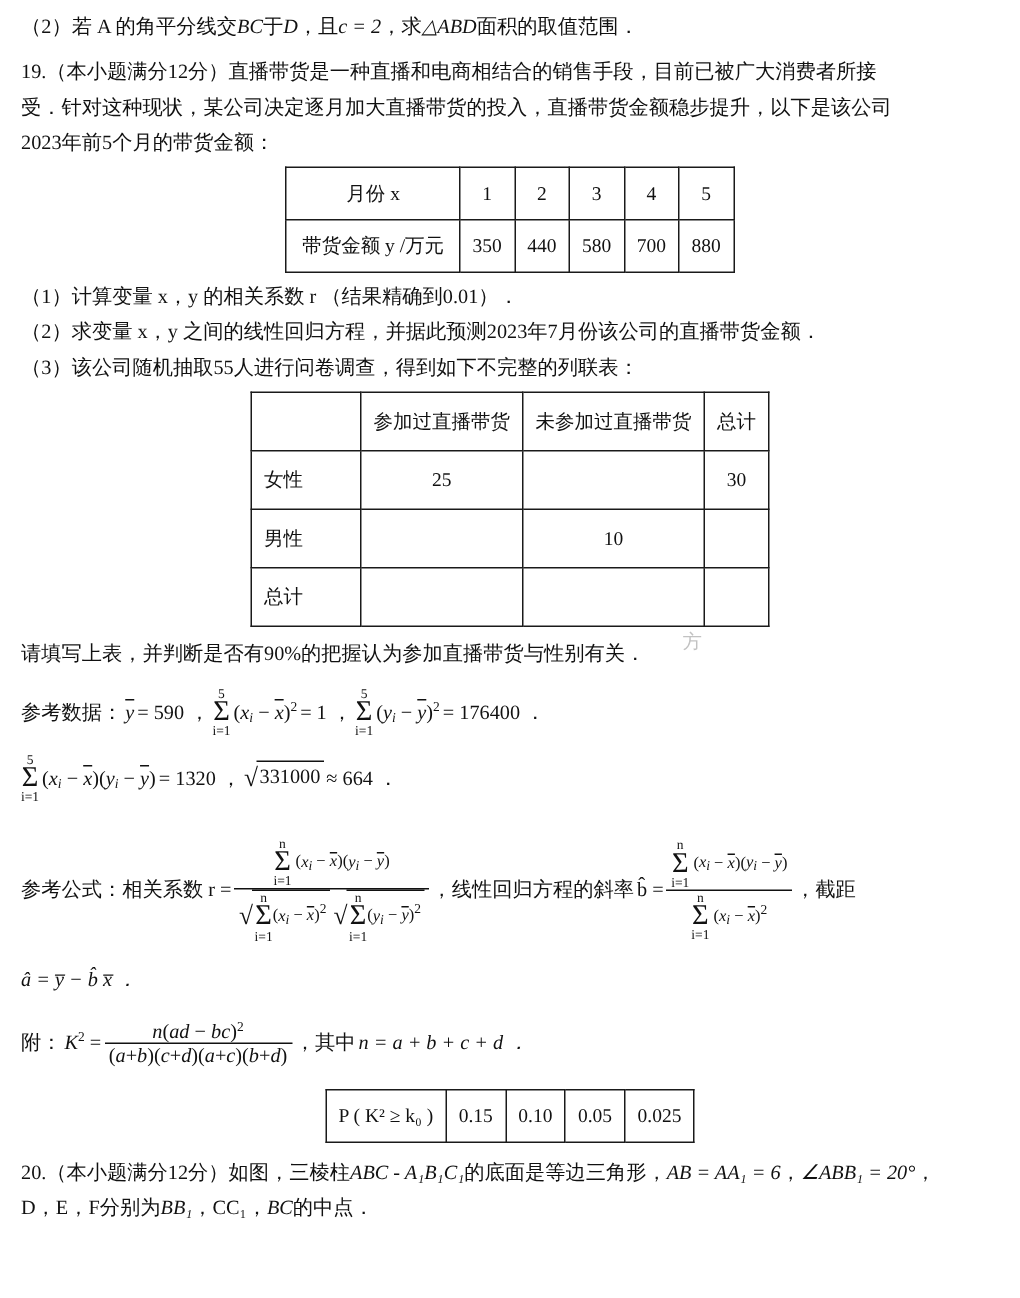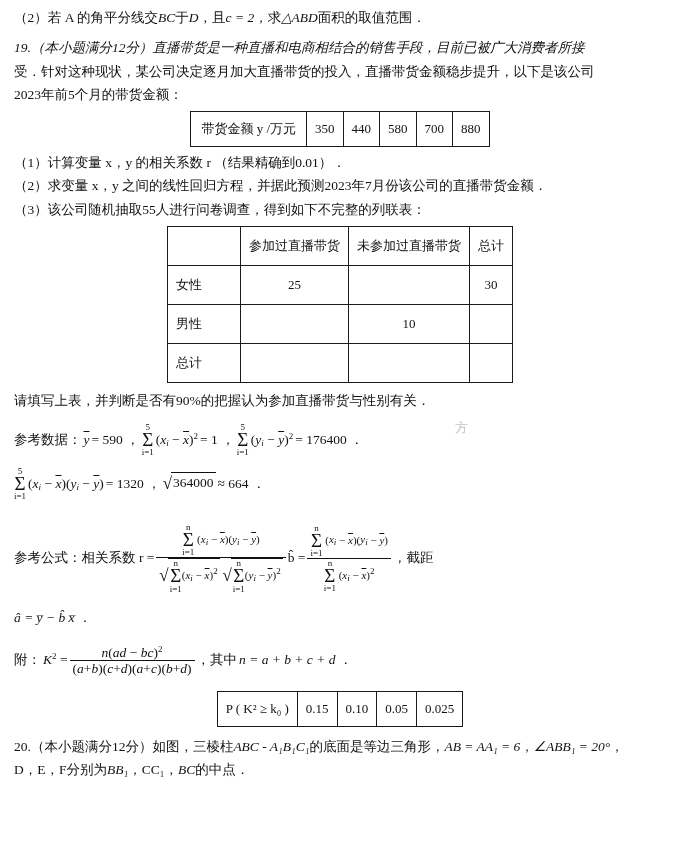--- a/index.html
+++ b/index.html
@@ -61,29 +61,37 @@
 </style>
 </head>
 <body>
 
 <div class="page">
 
   <div class="para">
     <span>（2）若 A 的角平分线交</span><i class="v">BC</i><span>于</span><i class="v">D</i><span>，且</span><i class="v">c = 2</i><span>，求</span><i class="v">△ABD</i><span>面积的取值范围．</span>
   </div>
 
-  <div class="para" style="margin-top:10px;font-style:italic;">
+  <div class="para" style="margin-top:10px;">
     <span>19.（本小题满分12分）</span><span>直播带货是一种直播和电商相结合的销售手段，目前已被广大消费者所接</span>
   </div>
   <div class="para">受．针对这种现状，某公司决定逐月加大直播带货的投入，直播带货金额稳步提升，以下是该公司</div>
   <div class="para">2023年前5个月的带货金额：</div>
 
   <div class="center blk">
     <table class="grid t1">
       <tbody>
+          <tr>
+        <td class="lab">月份 x</td>
+        <td>1</td>
+        <td>2</td>
+        <td>3</td>
+        <td>4</td>
+        <td>5</td>
+      </tr>
       <tr>
         <td class="lab">带货金额 y /万元</td>
         <td>350</td>
         <td>440</td>
         <td>580</td>
         <td>700</td>
         <td>880</td>
       </tr>
     </tbody>
       </table>
@@ -147,38 +155,39 @@
   </div>
 
   <div class="mathline" style="margin-top:10px;">
     <span class="sigma">
         <span class="top">5</span>
         <span class="big">Σ</span>
         <span class="bot">i=1</span>
       </span>
     <span class="nowrap">(<i class="v">x<span class="sub">i</span></i> − <span class="ovl"><i class="v">x</i></span>)(<i class="v">y<span class="sub">i</span></i> − <span class="ovl"><i class="v">y</i></span>)</span>
     <span>= 1320 ，</span>
-    <span class="nowrap"><span class="radsym">√</span><span class="sqrt">364000</span></span>
+    <span class="nowrap"><span class="radsym">√</span><span class="sqrt">331000</span></span>
     <span>≈ 664 ．</span>
   </div>
 
   <div class="mathline" style="margin-top:22px;">
     <span>参考公式：相关系数 r =</span>
 
     <span class="frac small">
       <span class="num">
         <span class="sigma"><span class="top">n</span><span class="big">Σ</span><span class="bot">i=1</span></span>
         <span class="nowrap">(<i class="v">x<span class="sub">i</span></i> − <span class="ovl"><i class="v">x</i></span>)(<i class="v">y<span class="sub">i</span></i> − <span class="ovl"><i class="v">y</i></span>)</span>
       </span>
       <span class="den">
         <span class="nowrap"><span class="radsym">√</span><span class="sqrt"><span class="sigma"><span class="top">n</span><span class="big">Σ</span><span class="bot">i=1</span></span>(<i class="v">x<span class="sub">i</span></i> − <span class="ovl"><i class="v">x</i></span>)<span class="sup">2</span></span></span>
         <span class="nowrap"><span class="radsym">√</span><span class="sqrt"><span class="sigma"><span class="top">n</span><span class="big">Σ</span><span class="bot">i=1</span></span>(<i class="v">y<span class="sub">i</span></i> − <span class="ovl"><i class="v">y</i></span>)<span class="sup">2</span></span></span>
       </span>
     </span>
 
+    <span>，线性回归方程的斜率</span>
     <span>b̂ =</span>
 
     <span class="frac small">
       <span class="num">
         <span class="sigma"><span class="top">n</span><span class="big">Σ</span><span class="bot">i=1</span></span>
         <span class="nowrap">(<i class="v">x<span class="sub">i</span></i> − <span class="ovl"><i class="v">x</i></span>)(<i class="v">y<span class="sub">i</span></i> − <span class="ovl"><i class="v">y</i></span>)</span>
       </span>
       <span class="den">
         <span class="sigma"><span class="top">n</span><span class="big">Σ</span><span class="bot">i=1</span></span>
         <span class="nowrap">(<i class="v">x<span class="sub">i</span></i> − <span class="ovl"><i class="v">x</i></span>)<span class="sup">2</span></span>

